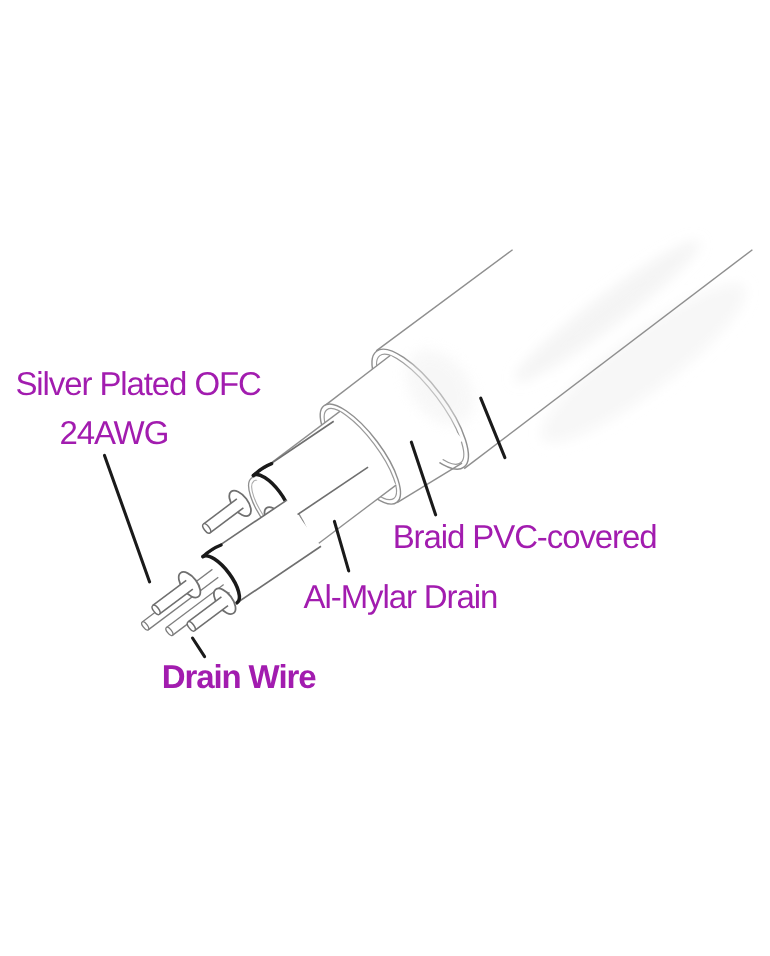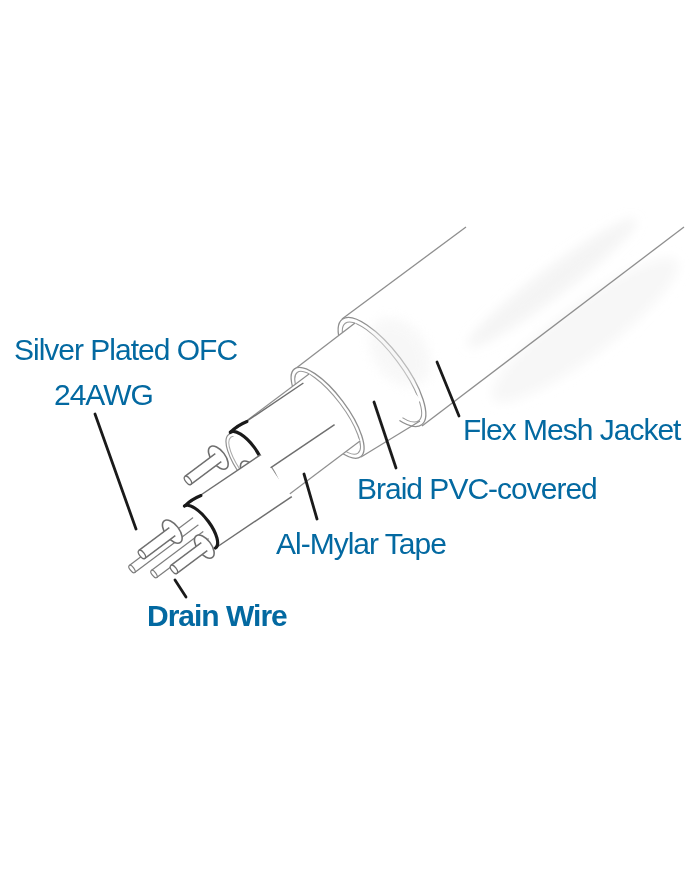--- a/index.html
+++ b/index.html
@@ -6,21 +6,21 @@
   #stage{
     position:relative;
     width:700px;height:869px;
     background:#ffffff;
     overflow:hidden;
     font-family:"Liberation Sans", sans-serif;
   }
   #drawing{position:absolute;left:0;top:0;}
   .callout{
     position:absolute;
-    color:#0369a1;
+    color:#a21caf;
     font-size:30px;
     font-weight:300;
     letter-spacing:-1px;
     white-space:nowrap;
     line-height:1;
   }
 </style>
 </head>
 <body>
 
@@ -144,20 +144,19 @@
       <line x1="374" y1="402" x2="396" y2="468"></line>
       <line x1="304" y1="474" x2="317" y2="519"></line>
       <line x1="175" y1="580" x2="186" y2="597"></line>
     </g>
   </svg>
 
   <div class="callout" style="left:14px;top:335px;">Silver Plated OFC</div>
 
   <div class="callout" style="left:14px;top:380px;margin-left:40px;">24AWG</div>
 
-  <div class="callout" style="left:463px;top:415px;">Flex Mesh Jacket</div>
 
   <div class="callout" style="left:357px;top:474px;">Braid PVC-covered</div>
 
-  <div class="callout" style="left:276px;top:529px;">Al-Mylar Tape</div>
+  <div class="callout" style="left:276px;top:529px;">Al-Mylar Drain</div>
 
   <div class="callout" style="left:147px;top:601px;font-weight:bold;">Drain Wire</div>
 </div>
 
 </body></html>

